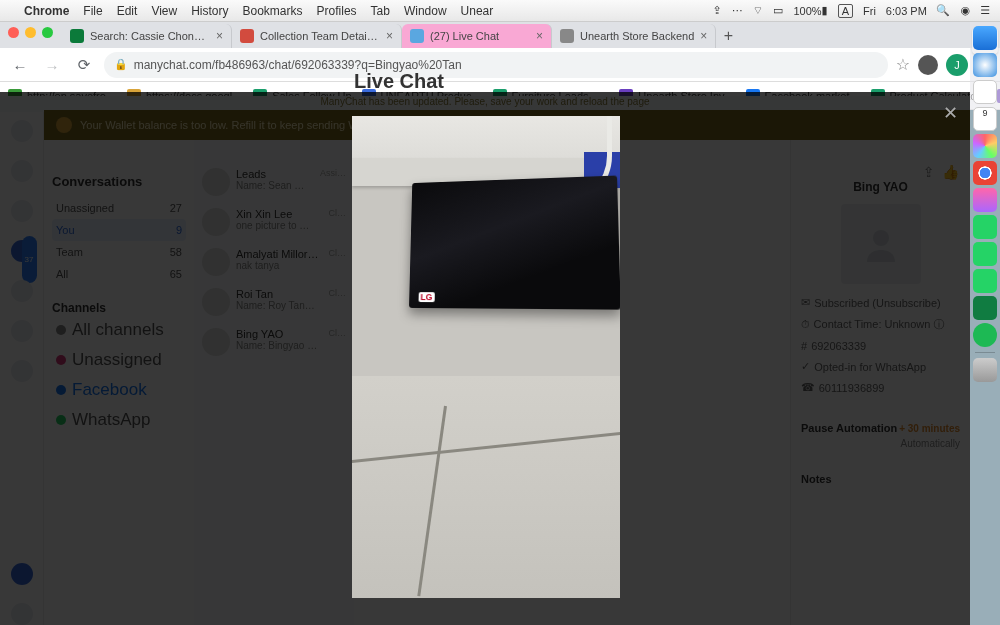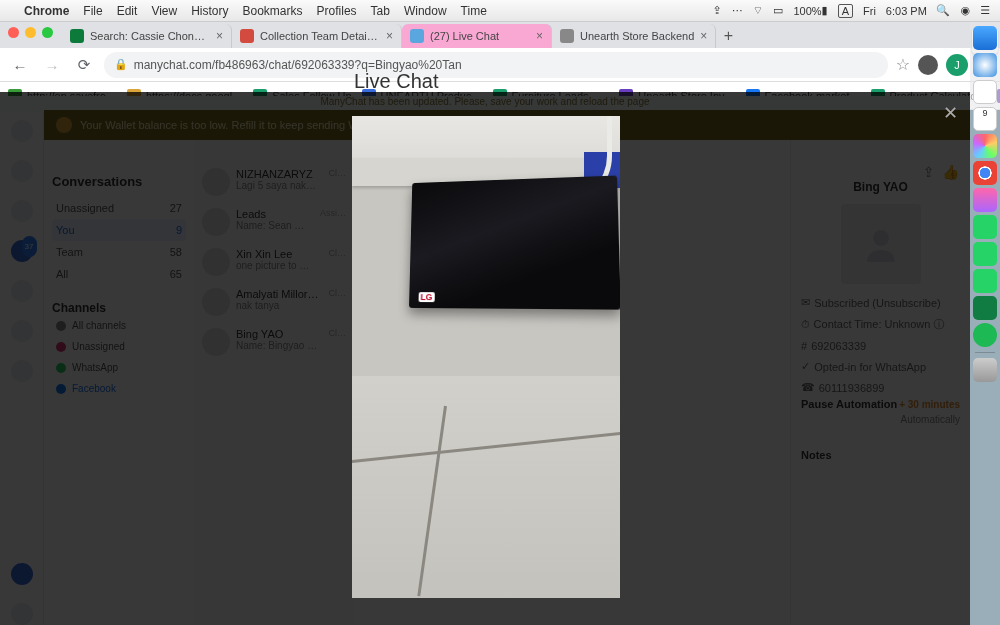--- a/index.html
+++ b/index.html
@@ -35,46 +35,46 @@
 
 
 .bookmarks { height: 28px; background: #fff; display: flex; align-items: center; padding: 0 8px; gap: 10px; font-size: 11px; color: #444; border-bottom: 1px solid #e0e0e0; overflow: hidden; }
 .bm { display: flex; align-items: center; gap: 5px; white-space: nowrap; }
 .bm .ic { width: 14px; height: 14px; border-radius: 2px; flex-shrink: 0; }
 
 
 .app { position: absolute; top: 110px; left: 0; right: 30px; bottom: 0; background: #f7f8fa; display: flex; }
 .leftnav { width: 44px; background: #fff; border-right: 1px solid #eee; display: flex; flex-direction: column; align-items: center; padding-top: 10px; gap: 18px; }
 .leftnav .ic { width: 22px; height: 22px; border-radius: 50%; background: #e8eaf0; position: relative; }
-.leftnav .badge { position: absolute; top: -4px; right: -4px; background: #2f82ff; color: #fff; font-size: 8px; border-radius: 8px; padding: 6px 3px; }
+.leftnav .badge { position: absolute; top: -4px; right: -4px; background: #2f82ff; color: #fff; font-size: 8px; border-radius: 8px; padding: 19px 3px; }
 
 .convpane { width: 150px; background: #fff; padding: 10px 8px; font-size: 12px; }
 .convpane h3 { font-size: 13px; margin-bottom: 8px; color: #333; }
 .citem { display: flex; justify-content: space-between; padding: 5px 4px; color: #555; font-size: 11px; border-radius: 4px; }
 .citem.active { background: #e8f0ff; color: #2f6bdc; }
 .chhead { margin-top: 16px; font-size: 12px; color: #333; font-weight: 600; }
-.chitem { padding: 5px 4px; font-size: 10px; display: flex; align-items: center; gap: 6px; }
+.chitem { padding: 5px 4px; font-size: 17px; display: flex; align-items: center; gap: 6px; }
 
 .threadlist { width: 160px; background: #fafbfc; font-size: 11px; padding: 8px 6px; overflow: hidden; }
 .srcount { color: #888; padding: 4px; }
 .th { display: flex; gap: 6px; padding: 6px 2px; }
 .th .av { width: 28px; height: 28px; border-radius: 50%; background: #ddd; flex-shrink: 0; }
 .th .txt { flex: 1; overflow: hidden; }
 .th .nm { color: #333; font-weight: 500; white-space: nowrap; overflow: hidden; text-overflow: ellipsis; }
 .th .pv { color: #888; font-size: 10px; white-space: nowrap; overflow: hidden; text-overflow: ellipsis; }
 
 .chatmain { flex: 1; background: #fff; padding: 10px; font-size: 11px; color: #555; position: relative; }
-.pagetitle { position: absolute; top: -40px; left: 0; font-size: 20px; color: #333; font-weight: 400; }
+.pagetitle { position: absolute; top: -40px; left: 0; font-size: 20px; color: #333; font-weight: 700; }
 
 .rightpane { width: 180px; background: #fff; border-left: 1px solid #eee; padding: 10px; font-size: 11px; }
 .rightpane .cname { font-size: 12px; font-weight: 600; color: #333; margin-bottom: 10px; text-align: center; }
 .rightpane .pavatar { width: 80px; height: 80px; background: #eceef2; border-radius: 4px; margin: 8px auto; display: flex; align-items: center; justify-content: center; }
 .rightpane .prow { padding: 4px 0; color: #666; display: flex; gap: 4px; align-items: center; }
 .rightpane .histbtn { margin: 10px auto; padding: 5px 10px; border: 1px solid #cfd6e4; border-radius: 4px; width: fit-content; color: #3a5fa4; }
-.rightpane .sec { margin-top: 0; font-weight: 600; color: #333; display: flex; justify-content: space-between; align-items: center; }
+.rightpane .sec { margin-top: 24px; font-weight: 600; color: #333; display: flex; justify-content: space-between; align-items: center; }
 .rightpane .orange { color: #e08b2f; font-size: 10px; }
 
 .banner { position: absolute; top: 110px; left: 44px; right: 30px; height: 30px; background: #7d6a1f; display: flex; align-items: center; padding: 0 12px; font-size: 11px; color: #f2e8b8; gap: 8px; }
 .notice { position: absolute; top: 96px; left: 0; right: 30px; height: 16px; text-align: center; font-size: 10px; color: #897d3a; background: #f7f8fa; }
 
 
 .dark { position: absolute; top: 92px; left: 0; right: 30px; bottom: 0; background: rgba(0,0,0,0.78); }
 .dark .close { position: absolute; top: 10px; right: 12px; color: #aaa; font-size: 18px; }
 
 
@@ -105,21 +105,21 @@
   <span class="apple"></span>
   <b>Chrome</b>
   <span>File</span>
   <span>Edit</span>
   <span>View</span>
   <span>History</span>
   <span>Bookmarks</span>
   <span>Profiles</span>
   <span>Tab</span>
   <span>Window</span>
-  <span>Time</span>
+  <span>Unear</span>
   <div class="right">
     <span>⇪</span>
     <span>⋯</span>
     <span>⌔</span>
     <span>▭</span>
     <span><span>100%</span> ▮</span>
     <span style="border:1px solid #555;padding:0 3px;border-radius:2px">A</span>
     <span>Fri</span>
     <span>6:03 PM</span>
     <span>🔍</span>
@@ -252,41 +252,33 @@
     <div class="chhead">Channels</div>
     <div id="chitems">
         <div class="chitem" style="color: rgb(85, 85, 85);">
           <span style="width:10px;height:10px;border-radius:50%;background:#888"></span>
           <span>All channels</span>
         </div>
         <div class="chitem" style="color: rgb(85, 85, 85);">
           <span style="width:10px;height:10px;border-radius:50%;background:#d93a7a"></span>
           <span>Unassigned</span>
         </div>
+        <div class="chitem" style="color: rgb(24, 119, 242);">
+          <span style="width:10px;height:10px;border-radius:50%;background:#1877f2"></span>
+          <span>Facebook</span>
+        </div>
         <div class="chitem" style="color: rgb(85, 85, 85);">
           <span style="width:10px;height:10px;border-radius:50%;background:#25d366"></span>
           <span>WhatsApp</span>
         </div>
-        <div class="chitem" style="color: rgb(24, 119, 242);">
-          <span style="width:10px;height:10px;border-radius:50%;background:#1877f2"></span>
-          <span>Facebook</span>
-        </div>
       </div>
   </div>
   <div class="threadlist">
     <div style="height:44px"></div>
     <div id="threads">
-        <div class="th">
-          <div class="av"></div>
-          <div class="txt">
-            <div class="nm">NIZHANZARYZ</div>
-            <div class="pv">Lagi 5 saya nak…</div>
-          </div>
-          <div style="font-size:9px;color:#aaa">Cl…</div>
-        </div>
         <div class="th">
           <div class="av"></div>
           <div class="txt">
             <div class="nm">Leads</div>
             <div class="pv">Name: Sean …</div>
           </div>
           <div style="font-size:9px;color:#aaa">Assi…</div>
         </div>
         <div class="th">
           <div class="av"></div>
@@ -294,20 +286,28 @@
             <div class="nm">Xin Xin Lee</div>
             <div class="pv">one picture to …</div>
           </div>
           <div style="font-size:9px;color:#aaa">Cl…</div>
         </div>
         <div class="th">
           <div class="av"></div>
           <div class="txt">
             <div class="nm">Amalyati Millorana</div>
             <div class="pv">nak tanya</div>
+          </div>
+          <div style="font-size:9px;color:#aaa">Cl…</div>
+        </div>
+        <div class="th">
+          <div class="av"></div>
+          <div class="txt">
+            <div class="nm">Roi Tan</div>
+            <div class="pv">Name: Roy Tan…</div>
           </div>
           <div style="font-size:9px;color:#aaa">Cl…</div>
         </div>
         <div class="th">
           <div class="av"></div>
           <div class="txt">
             <div class="nm">Bing YAO</div>
             <div class="pv">Name: Bingyao …</div>
           </div>
           <div style="font-size:9px;color:#aaa">Cl…</div>

